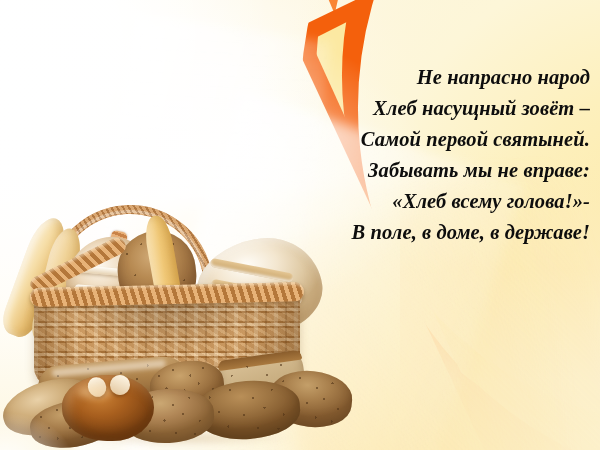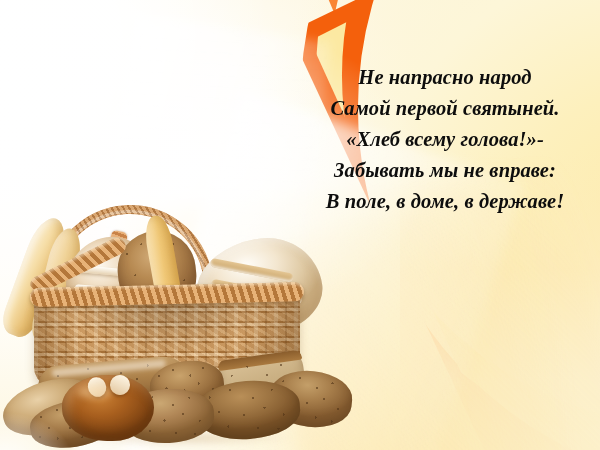--- a/index.html
+++ b/index.html
@@ -82,21 +82,21 @@
     background:radial-gradient(70% 80% at -8% 8%, #ffffff 0%, rgba(255,255,255,.95) 40%, rgba(255,255,255,0) 78%);
   }
   
   .bg-halo{
     background:radial-gradient(42% 34% at 30% 38%, rgba(255,255,255,.92) 0%, rgba(255,255,255,0) 100%);
   }
 
   
   #poem{
     position:absolute;left:300px;top:62px;width:290px;
-    text-align:center;
+    text-align:right;
     font-weight:bold;font-style:italic;
     font-size:20.5px;line-height:31px;
     color:#0d0d0d;
     letter-spacing:.1px;
     white-space:nowrap;
   }
   #poem .ln{display:block;}
 
   
   #breadgroup{position:absolute;left:0;top:185px;width:370px;height:265px;}
@@ -418,19 +418,20 @@
       <span class="split sp1"></span>
       <span class="split sp2"></span>
       <span class="gloss"></span>
     </div>
   </div>
 
   <div class="corner-fade"></div>
 
   <div id="poem">
     <span class="ln">Не напрасно народ</span>
+    <span class="ln">Хлеб насущный зовёт –</span>
     <span class="ln">Самой первой святыней.</span>
+    <span class="ln">Забывать мы не вправе:</span>
     <span class="ln">«Хлеб всему голова!»-</span>
-    <span class="ln">Забывать мы не вправе:</span>
     <span class="ln">В поле, в доме, в державе!</span>
   </div>
 
 </div>
 
 </body></html>

